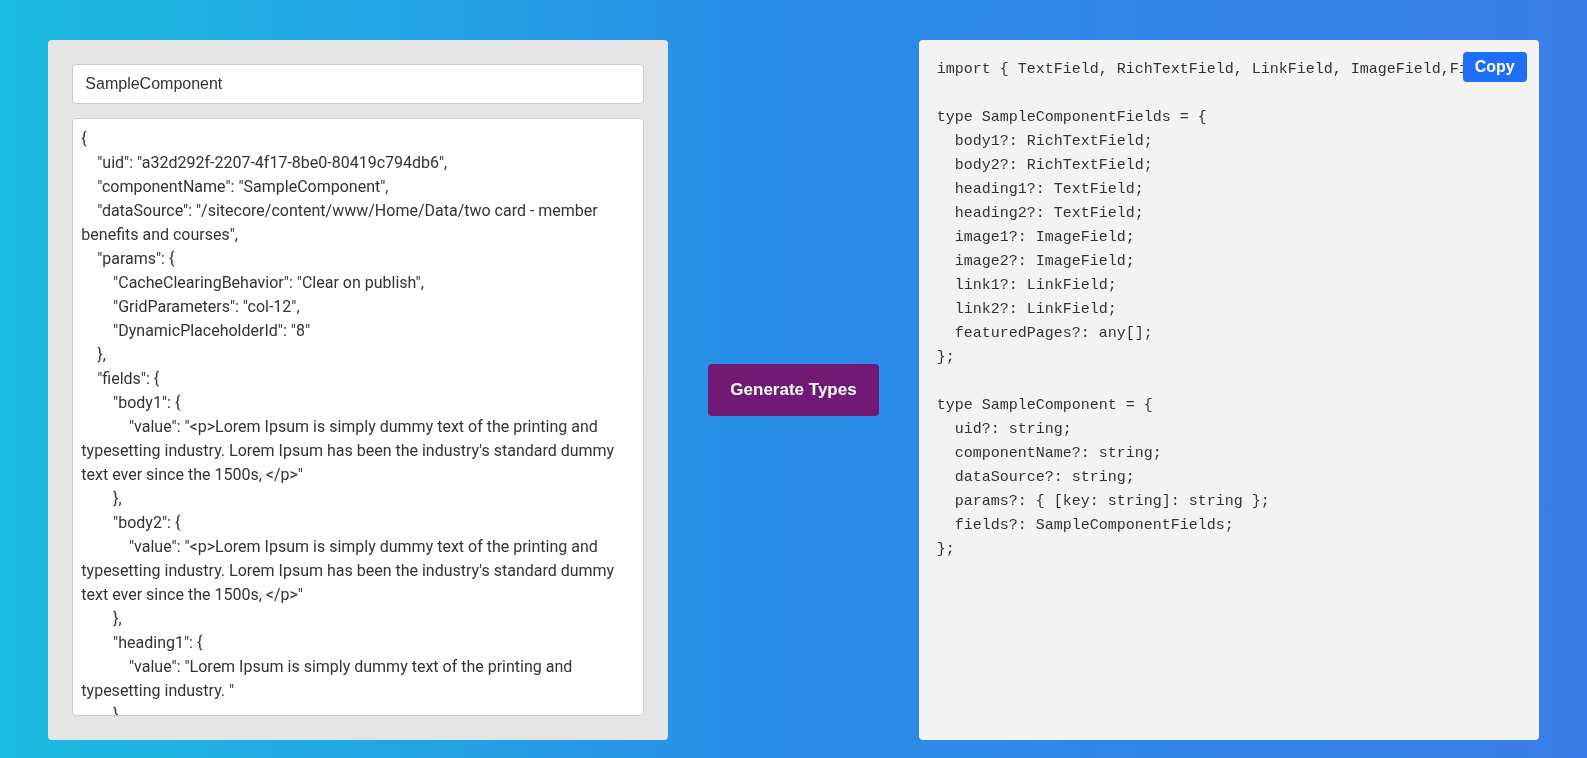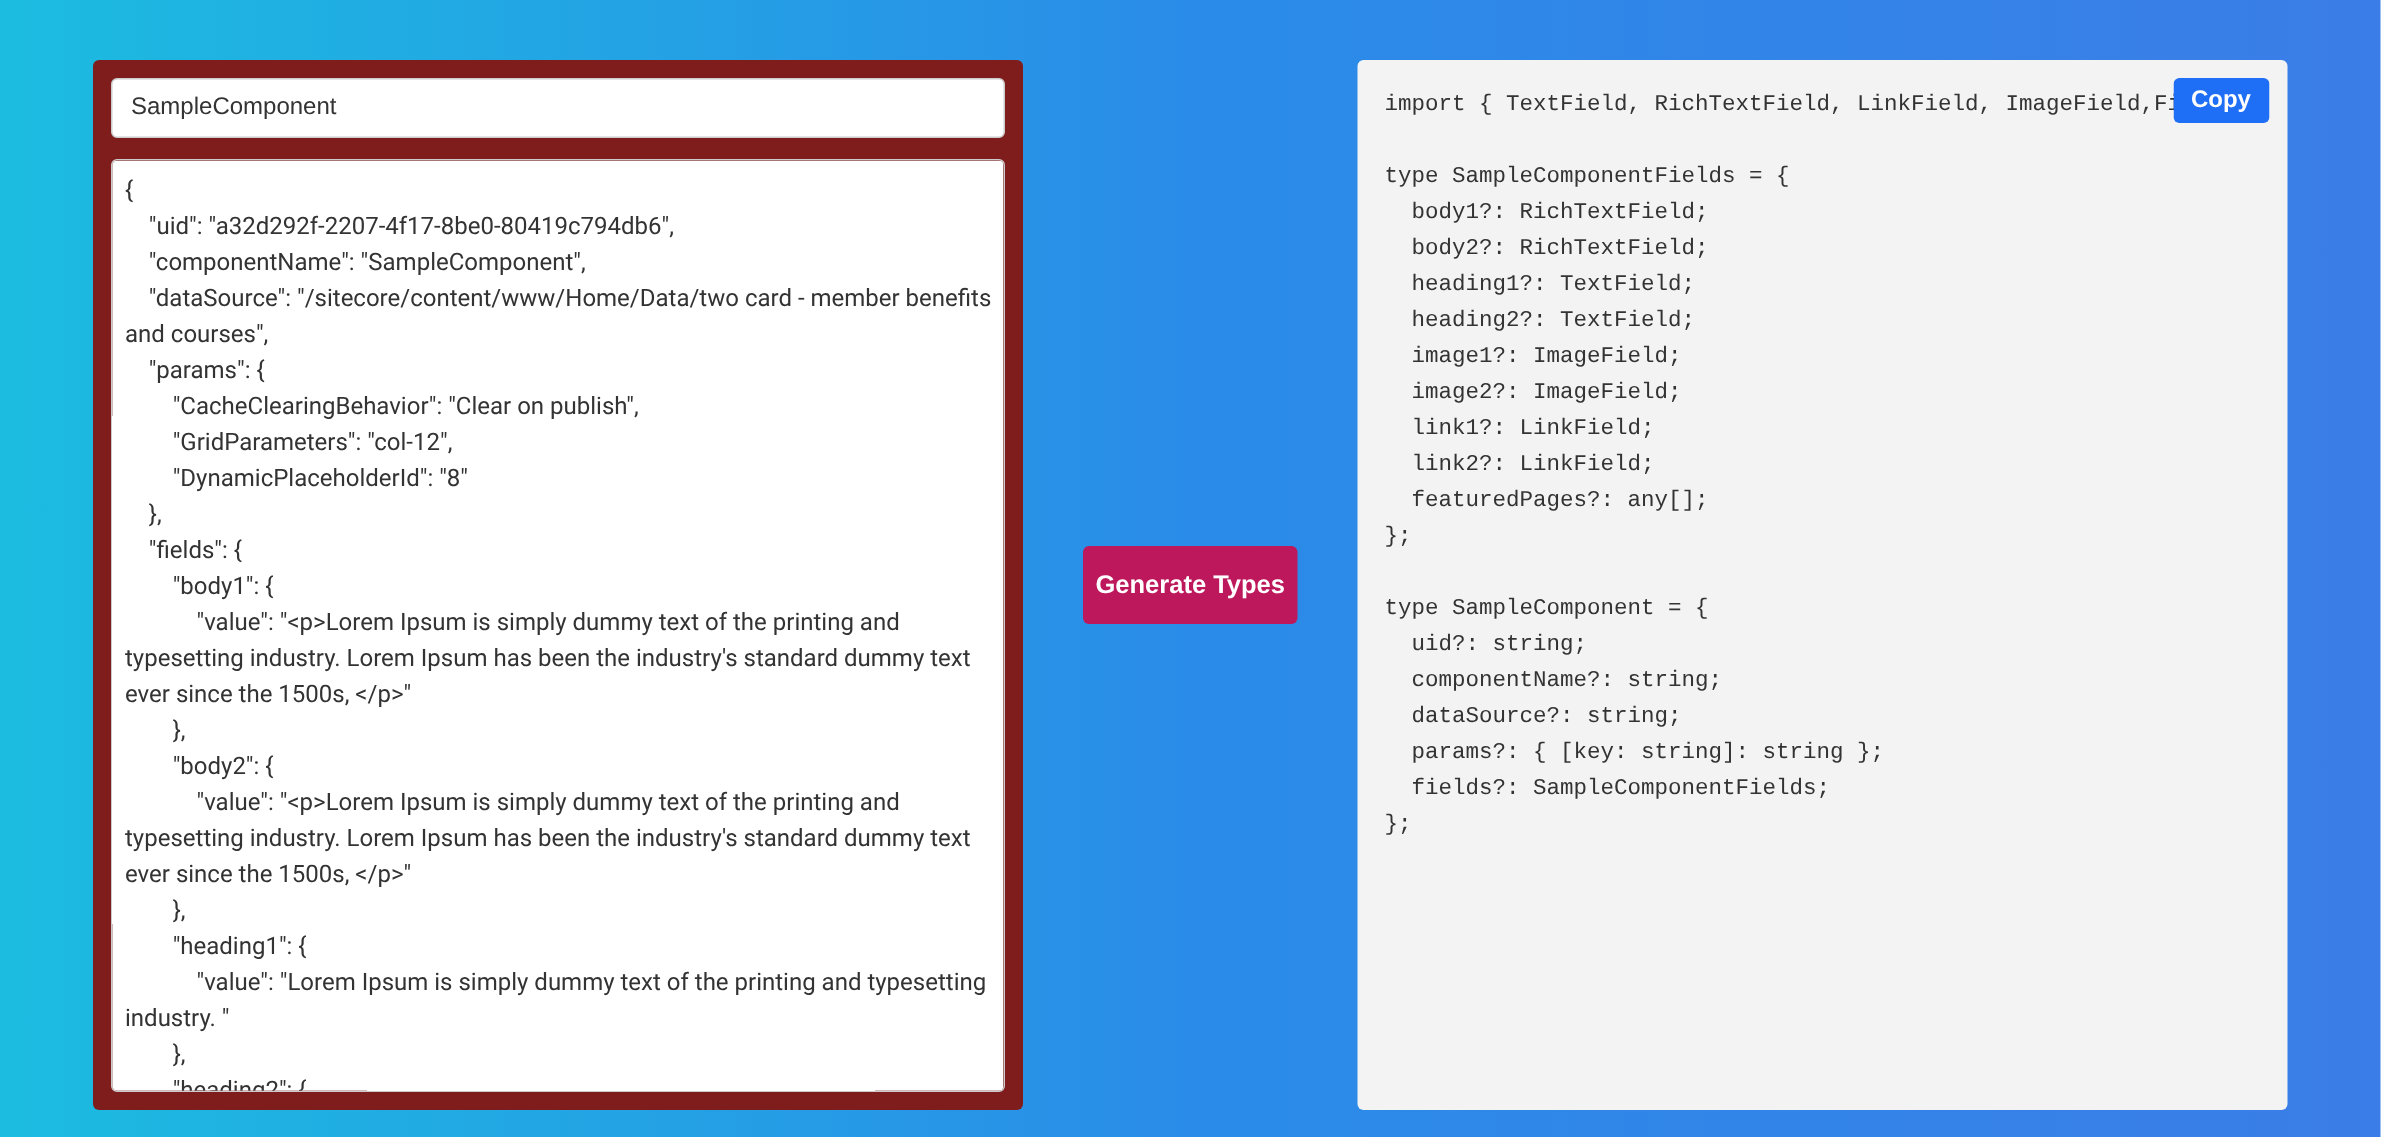--- a/index.html
+++ b/index.html
@@ -11,23 +11,23 @@
       background: linear-gradient(90deg, #1cbce0 0%, #2a8ce8 50%, #3b7de8 100%);
       font-family: -apple-system, BlinkMacSystemFont, "Segoe UI", Roboto, Helvetica, Arial, sans-serif;
       min-height: 758px;
       display: flex;
       align-items: center;
       justify-content: center;
       padding: 40px;
       gap: 40px;
     }
     .left-panel {
-      background: #7f1d1d;
+      background: #e5e5e5;
       border-radius: 4px;
-      padding: 12px;
+      padding: 24px;
       width: 620px;
       height: 700px;
       display: flex;
       flex-direction: column;
     }
     .component-name-input {
       width: 100%;
       padding: 10px 12px;
       font-size: 16px;
       border: 1px solid #ccc;
@@ -51,27 +51,27 @@
       overflow-y: scroll;
       outline: none;
       line-height: 1.5;
       white-space: pre-wrap;
     }
     .center-button-wrap {
       display: flex;
       align-items: center;
     }
     .generate-button {
-      background: #be185d;
+      background: #701a75;
       color: #fff;
       font-weight: 600;
       font-size: 17px;
       border: none;
       border-radius: 4px;
-      padding: 16px 8px;
+      padding: 16px 22px;
       cursor: pointer;
     }
     .right-panel {
       background: #f3f3f3;
       border-radius: 4px;
       padding: 18px;
       width: 620px;
       height: 700px;
       position: relative;
       overflow: hidden;

